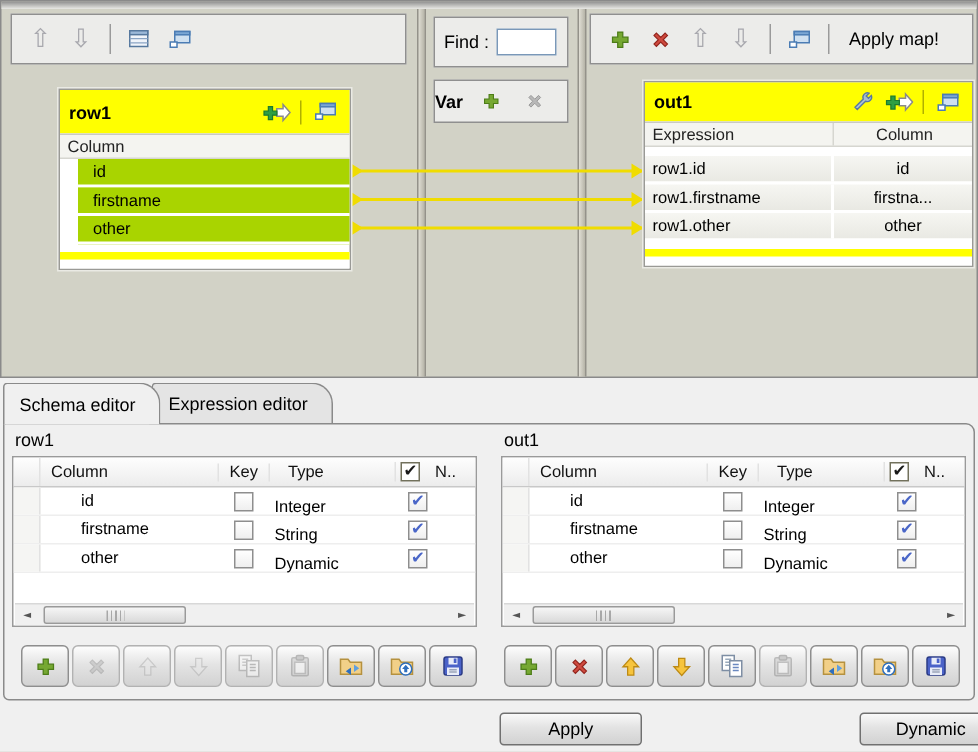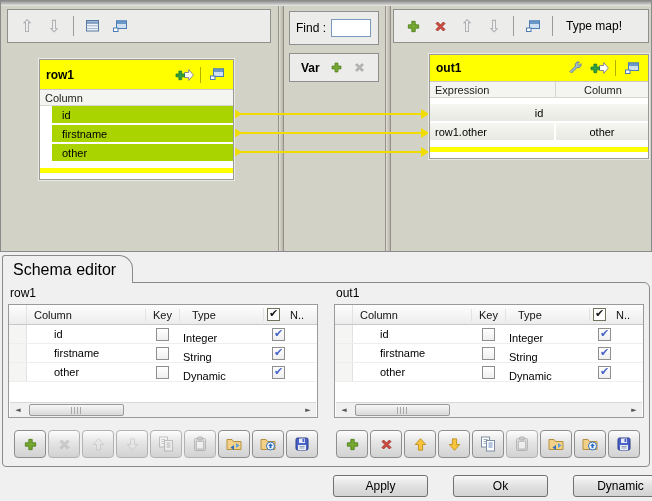--- a/index.html
+++ b/index.html
@@ -22,21 +22,21 @@
   .tb-right { left:392px; top:8px; width:256px; }
   .sep { width:1px; height:20px; background:#9a9a9a; margin:0 2px; }
   .ibtn { display:flex; align-items:center; justify-content:center; width:20px; height:22px; }
   .arrow-glyph { font-family:"DejaVu Sans", sans-serif; font-size:17px; color:#a8a8ae; line-height:1; }
   .automap { font-size:12px; color:#000; padding:0 4px; }
 
   .find-box { position:absolute; left:288px; top:10px; width:90px; height:34px; background:#ececea;
               border:1px solid #8f8f8f; display:flex; align-items:center; gap:5px; padding:0 6px; font-size:12px; }
   .find-input { width:40px; height:18px; border:1px solid #7a98b8; background:#fff; font-size:11px; padding:0 2px; }
   .var-box { position:absolute; left:288px; top:52px; width:90px; height:29px; background:#ececea;
-             border:1px solid #8f8f8f; display:flex; align-items:center; gap:9px; padding:0 11px;
+             border:1px solid #8f8f8f; display:flex; align-items:center; gap:9px; padding:0 0;
              font-size:12px; font-weight:bold; }
 
   .io-table { position:absolute; background:#fff; border:1px solid #9a9a96; box-shadow:0 0 0 1px #eaeae4; z-index:10; }
   .row1-table { left:38px; top:58px; width:195px; }
   .out1-table { left:428px; top:53px; width:220px; }
   .io-head { background:#ffff00; display:flex; align-items:center; padding:0 6px; gap:4px; }
   .row1-table .io-head { height:29px; } .out1-table .io-head { height:26px; }
   .io-title { font-weight:bold; font-size:12px; flex:1; }
   .io-head .sep { height:16px; background:#b0b000; }
   .io-colhead { background:#f4f4f0; border-top:1px solid #c9c9c4; border-bottom:1px solid #d6d6d0;
@@ -57,21 +57,21 @@
 
   .link { position:absolute; left:233px; width:195px; height:2px; background:#f0dc00; z-index:6; }
   .link1 { top:112px; } .link2 { top:131px; } .link3 { top:150px; }
   .link::before, .link::after { content:""; position:absolute; top:-4px; width:0; height:0;
       border-left:8px solid #f0dc00; border-top:5px solid transparent; border-bottom:5px solid transparent; }
   .link::before { left:0; } .link::after { right:0; }
 
   
   .bottom { position:absolute; left:0; top:252px; width:652px; height:249px; background:#f0f0f0; }
   .tabbar { position:absolute; left:2px; top:3px; display:flex; z-index:3; }
-  .tab { height:27px; display:flex; align-items:center; padding:0 16px 0 10px; font-size:16px;
+  .tab { height:27px; display:flex; align-items:center; padding:0 16px 0 10px; font-size:12px;
          border:1px solid #8a8a8a; border-bottom:none; border-radius:3px 14px 0 0; background:#e4e4e4; }
   .tab.active { background:#f0f0f0; position:relative; z-index:2; height:28px; }
   .tab.inactive { margin-left:-6px; z-index:1; }
   .content-frame { position:absolute; left:2px; top:30px; width:648px; height:185px;
                    border:1px solid #8a8a8a; border-radius:0 6px 4px 4px; background:#f0f0f0; }
 
   .schema-label { position:absolute; font-size:12px; color:#000; top:34px; }
   .sl-left { left:10px; } .sl-right { left:336px; }
   .schema-table { position:absolute; top:52px; width:310px; height:114px; border:1px solid #9a9a9a;
                   background:#fff; overflow:hidden; }
@@ -227,21 +227,21 @@
         </span>
       <span class="sep"></span>
       <span class="ibtn">
         <svg width="16" height="13" viewBox="0 0 16 13">
           <rect x="4.5" y="1" width="10" height="7.5" fill="#cfe0f0" stroke="#4b7cb4"></rect>
           <rect x="4.5" y="1" width="10" height="2.2" fill="#7ba7d4" stroke="#4b7cb4"></rect>
           <rect x="1.5" y="8" width="4.5" height="3.5" fill="#ffffff" stroke="#4b7cb4"></rect>
         </svg>
       </span>
       <span class="sep"></span>
-      <span class="automap">Type map!</span>
+      <span class="automap">Apply map!</span>
     </div>
 
     <div class="io-table out1-table">
       <div class="io-head">
         <span class="io-title">out1</span>
         <span class="ibtn">
           <svg width="16" height="16" viewBox="0 0 16 16">
             <path d="M3 11.5 8.5 6a3 3 0 0 1 3.9-3.9L10.5 4l1.5 1.5 1.9-1.9A3 3 0 0 1 10 7.5L4.5 13z" fill="#a8bed2" stroke="#5878a0" stroke-width="0.9"></path>
           </svg>
         </span>
@@ -259,39 +259,45 @@
             <rect x="1.5" y="8" width="4.5" height="3.5" fill="#ffffff" stroke="#4b7cb4"></rect>
           </svg>
         </span>
       </div>
       <div class="io-colhead">
         <span class="he">Expression</span>
         <span class="hc">Column</span>
       </div>
       <div class="out-spacer"></div>
       <div class="out-row">
+        <div class="exp">row1.id</div>
         <div class="col">id</div>
+      </div>
+      <div class="out-row">
+        <div class="exp">row1.firstname</div>
+        <div class="col">firstna...</div>
       </div>
       <div class="out-row">
         <div class="exp">row1.other</div>
         <div class="col">other</div>
       </div>
       <div class="io-foot">
           <div class="yellow-strip"></div>
         </div>
     </div>
 
     <div class="link link1"></div>
     <div class="link link2"></div>
     <div class="link link3"></div>
   </div>
 
   <div class="bottom">
     <div class="tabbar">
       <div class="tab active">Schema editor</div>
+      <div class="tab inactive">Expression editor</div>
     </div>
     <div class="content-frame"></div>
 
     <div class="schema-label sl-left">row1</div>
     <div class="schema-label sl-right">out1</div>
 
     <div class="schema-table st-left">
       <div class="sh">
         <div class="c-ind"></div>
         <div class="c-col">Column</div>
@@ -513,16 +519,15 @@
             <rect x="2" y="2" width="12" height="12" rx="1.5" fill="#4a62c8" stroke="#2c3c86"></rect>
             <rect x="5" y="2.5" width="6" height="4.5" fill="#e8ecf8"></rect>
             <rect x="8.5" y="3" width="1.8" height="3" fill="#4a62c8"></rect>
             <rect x="4" y="9" width="8" height="5" fill="#e8ecf8"></rect>
             <path d="M5.5 10.5h5M5.5 12h5" stroke="#9aa4b8"></path>
           </svg>
       </div>
     </div>
 
     <div class="dbtn d-apply">Apply</div>
-    <div class="dbtn d-ok">Ok</div>
     <div class="dbtn d-cancel">Dynamic</div>
   </div>
 </div>
 
 </body></html>

